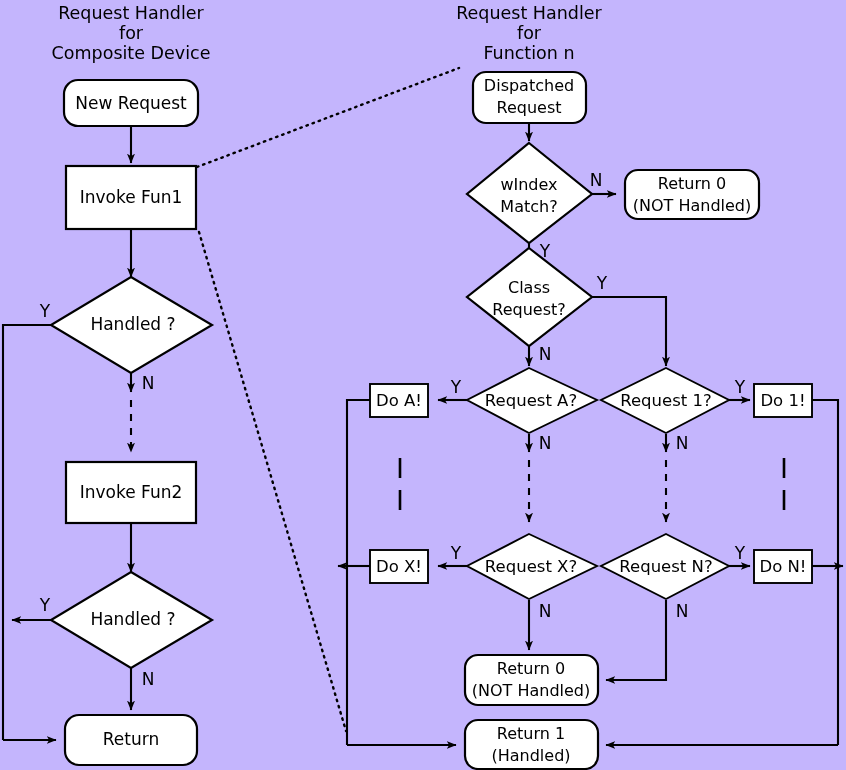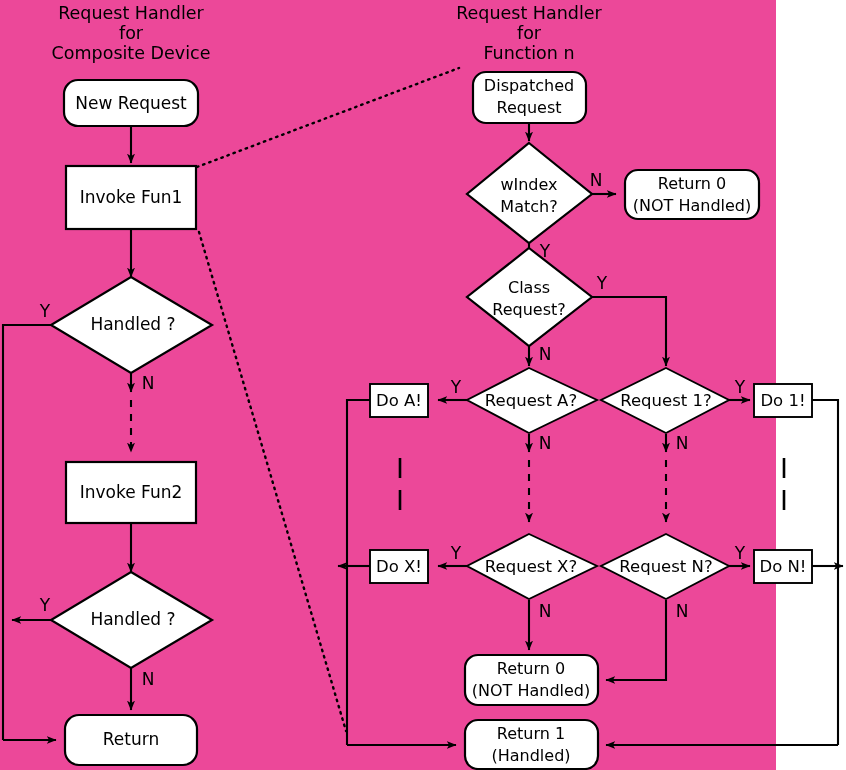--- a/index.html
+++ b/index.html
@@ -9,23 +9,23 @@
     background: #ffffff;
   }
   body {
     font-family: "DejaVu Sans", sans-serif;
     width: 846px;
     height: 770px;
     overflow: hidden;
   }
   #diagram-root {
     position: relative;
-    width: 776px;
+    width: 846px;
     height: 770px;
-    background: #ec4899;
+    background: #c4b5fd;
   }
   svg#flowchart {
     display: block;
     width: 846px;
     height: 770px;
   }
   text {
     font-family: "DejaVu Sans", sans-serif;
     fill: #000000;
     dominant-baseline: middle;

